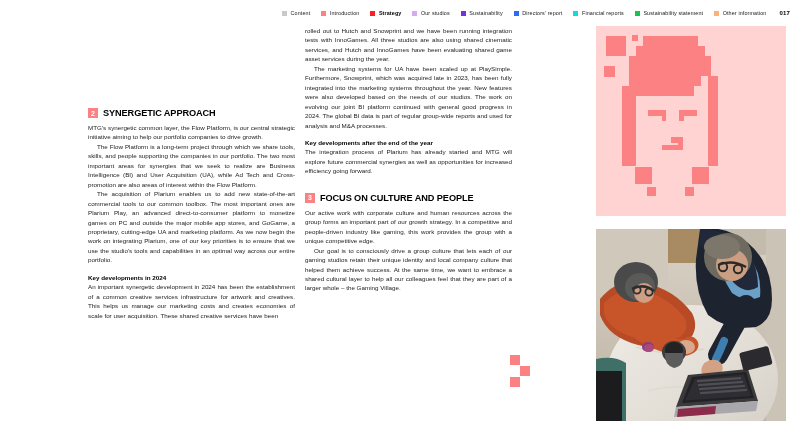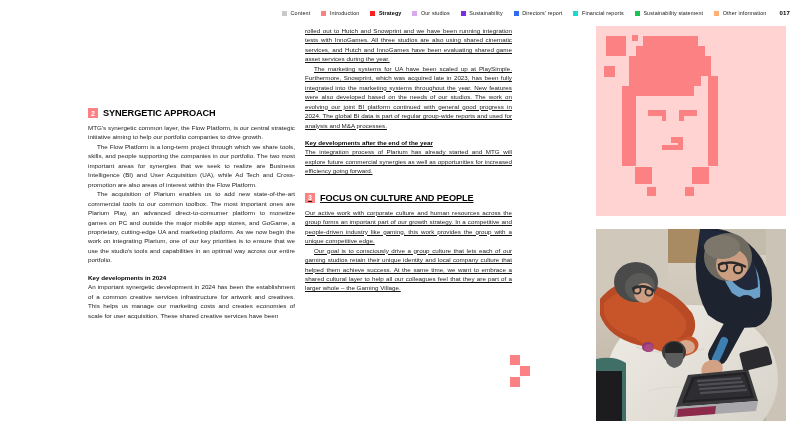--- a/index.html
+++ b/index.html
@@ -63,21 +63,21 @@
     left: 0; top: 26px;
     width: 800px;
     height: 400px;
   }
 
   .column {
     position: absolute;
     top: 0;
   }
   #col-left  { left: 88px;  width: 207px; }
-  #col-mid   { left: 305px; width: 207px; text-decoration: underline; }
+  #col-mid   { left: 305px; width: 207px; }
 
   
   .section-head {
     display: flex;
     align-items: center;
     margin-bottom: 5px;
   }
   .section-num {
     display: inline-flex;
     align-items: center;

